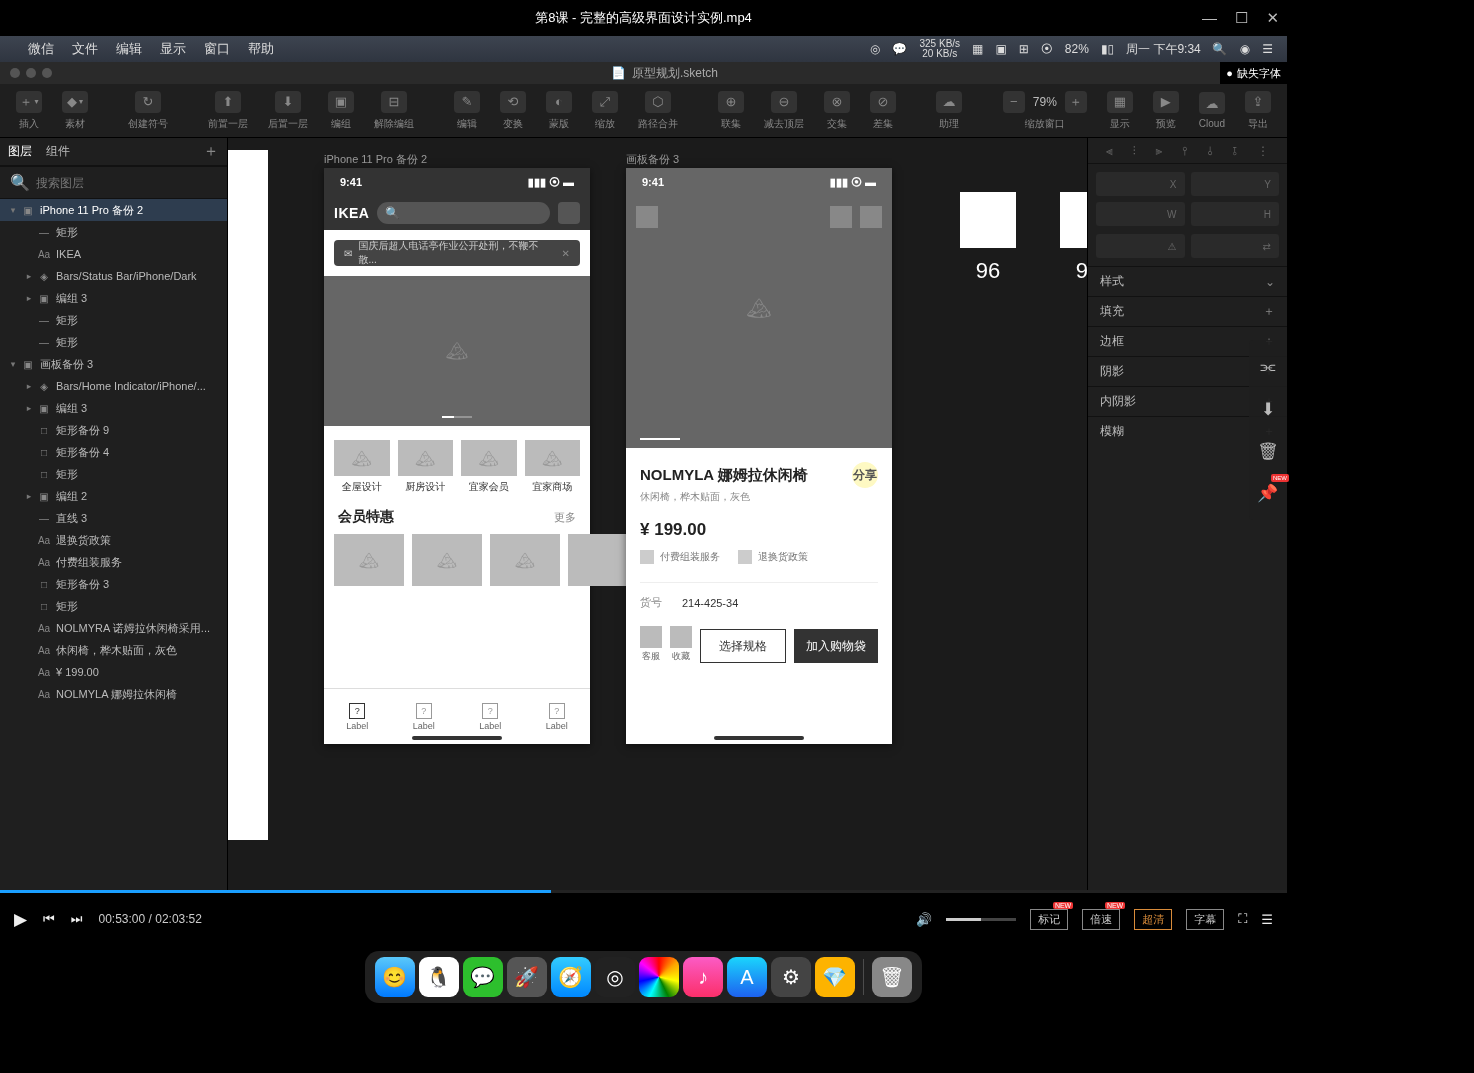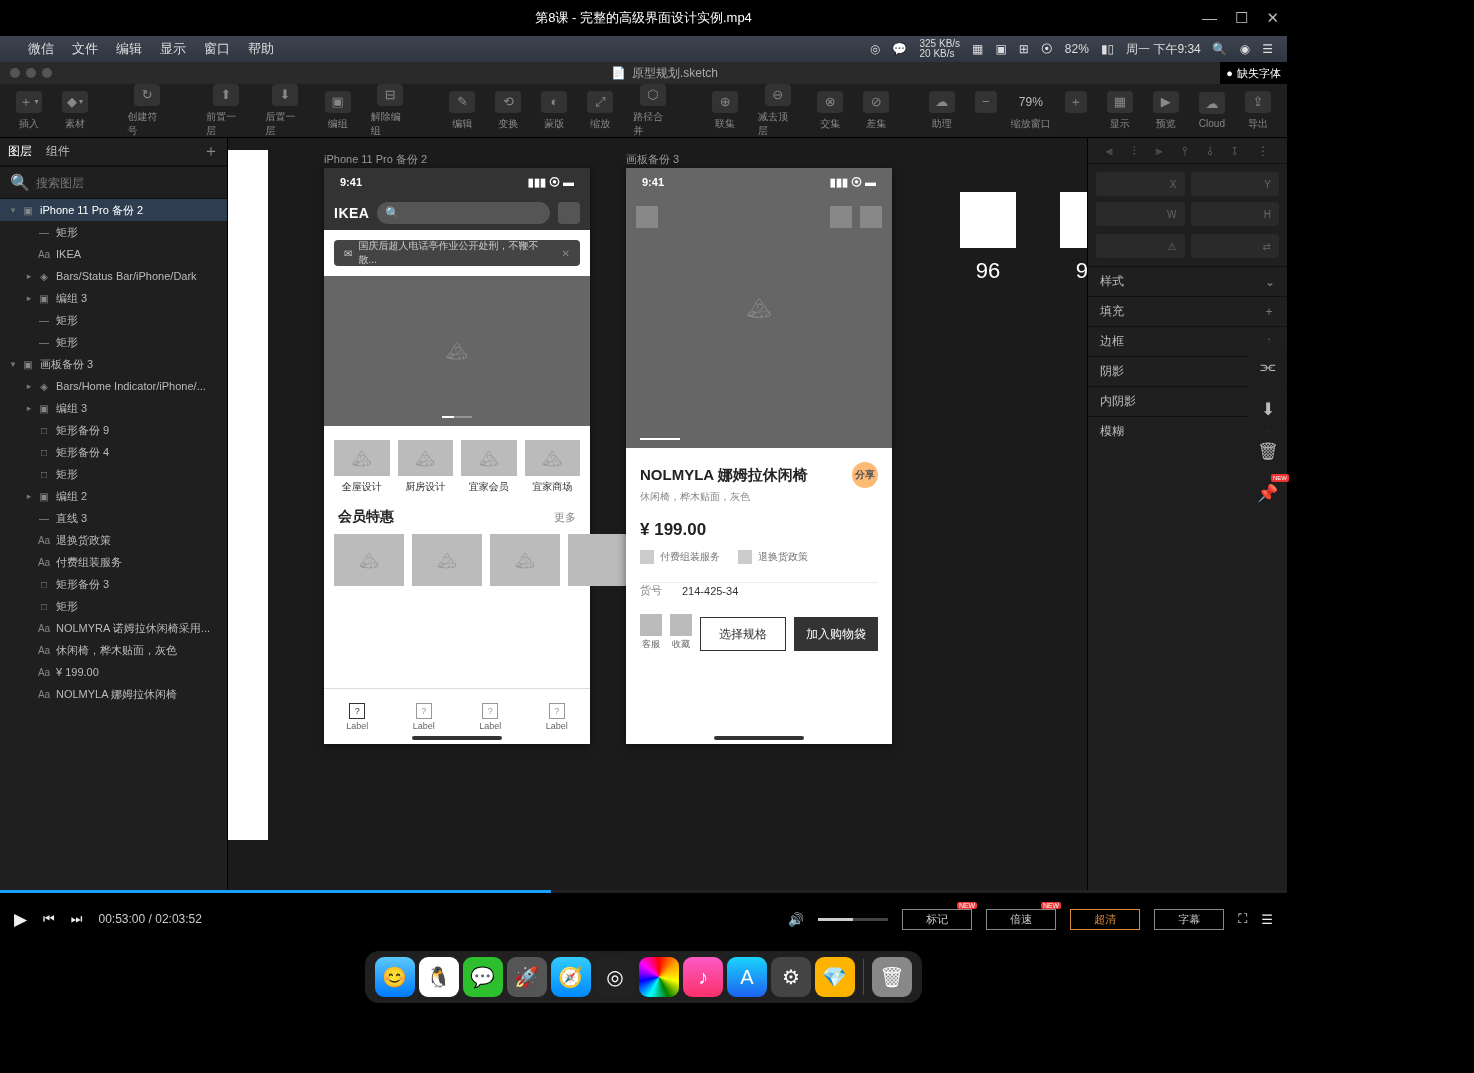--- a/index.html
+++ b/index.html
@@ -10,40 +10,40 @@
 .video-titlebar{height:36px;background:#000;display:flex;align-items:center;justify-content:center;position:relative;}
 .video-title{font-size:13px;color:#fff;}
 .video-window-controls{position:absolute;right:8px;display:flex;gap:18px;color:#bbb;}
 .video-window-controls span{cursor:pointer;font-size:15px;}
 
 
 .mac-menubar{height:26px;background:linear-gradient(#3d4450,#2f3540);display:flex;align-items:center;padding:0 14px;font-size:13px;color:#ddd;}
 .mac-menubar .apple{margin-right:14px;}
 .mac-menubar .menu-item{margin-right:18px;cursor:pointer;}
 .mac-menubar .right{margin-left:auto;display:flex;align-items:center;gap:12px;font-size:12px;}
-.mac-menubar .right .net{font-size:10px;line-height:1;text-align:left;}
+.mac-menubar .right .net{font-size:10px;line-height:1;text-align:center;}
 
 
 .sketch-window{background:#1b1b1b;height:883px;position:relative;}
 .sketch-titlebar{height:22px;background:#2a2a2a;display:flex;align-items:center;padding:0 10px;font-size:12px;color:#aaa;}
 .sketch-titlebar .traffic{display:flex;gap:6px;margin-right:auto;}
 .sketch-titlebar .traffic span{width:10px;height:10px;border-radius:50%;background:#555;}
 .sketch-titlebar .doc{margin:0 auto;display:flex;align-items:center;gap:6px;}
 .missing-fonts{position:absolute;right:0;top:0;height:22px;background:#000;color:#fff;font-size:11px;padding:3px 6px;display:flex;align-items:center;gap:4px;}
 
 
 .sketch-toolbar{height:54px;background:#1f1f1f;border-bottom:1px solid #000;display:flex;align-items:center;padding:0 6px;}
 .tool-btn{display:flex;flex-direction:column;align-items:center;padding:4px 10px;gap:4px;cursor:pointer;}
 .tool-btn .icon{width:26px;height:22px;background:#333;border-radius:4px;display:flex;align-items:center;justify-content:center;font-size:13px;color:#888;}
 .tool-btn .icon.dd::after{content:"▾";font-size:8px;margin-left:2px;}
 .tool-btn .lbl{font-size:10px;color:#888;}
 .tool-sep{width:20px;}
 .zoom-box{display:flex;align-items:center;}
 .zoom-box .zb{width:22px;height:22px;background:#333;border-radius:4px;display:flex;align-items:center;justify-content:center;font-size:13px;color:#888;cursor:pointer;}
-.zoom-box .zv{padding:0 22px;font-size:12px;color:#bbb;}
+.zoom-box .zv{padding:0 8px;font-size:12px;color:#bbb;}
 
 
 .sketch-body{display:flex;height:807px;}
 
 
 .left-panel{width:228px;background:#1f1f1f;border-right:1px solid #000;display:flex;flex-direction:column;}
 .lp-tabs{display:flex;align-items:center;height:28px;padding:0 8px;border-bottom:1px solid #111;}
 .lp-tab{font-size:12px;color:#bbb;margin-right:14px;cursor:pointer;}
 .lp-tab.active{color:#fff;}
 .lp-add{margin-left:auto;color:#888;font-size:16px;cursor:pointer;}
@@ -98,28 +98,28 @@
 .p-tab.active .ti{border-color:#333;color:#333;}
 .p-tab .tl{font-size:9px;color:#666;}
 .p-homebar{position:absolute;bottom:4px;left:50%;transform:translateX(-50%);width:90px;height:4px;background:#333;border-radius:2px;}
 
 
 .p2-backsq{display:flex;gap:8px;padding:10px;}
 .p2-backsq .sq{width:22px;height:22px;background:#888;}
 .p2-backsq .rsq{margin-left:auto;display:flex;gap:8px;}
 .p2-body{background:#fff;padding:14px;}
 .p2-title{font-size:15px;font-weight:700;color:#222;display:flex;align-items:center;}
-.p2-share{width:26px;height:26px;border-radius:50%;background:#fdba74;display:flex;align-items:center;justify-content:center;font-size:10px;color:#555;margin-left:auto;}
+.p2-share{width:26px;height:26px;border-radius:50%;background:#fef9c3;display:flex;align-items:center;justify-content:center;font-size:12px;color:#555;margin-left:auto;}
 .p2-sub{font-size:10px;color:#888;margin-top:2px;}
 .p2-price{font-size:17px;font-weight:600;color:#222;margin-top:16px;}
 .p2-desc{font-size:10px;color:#555;line-height:1.5;margin-top:8px;}
 .p2-opts{display:flex;gap:18px;margin-top:10px;}
 .p2-opt{display:flex;align-items:center;gap:6px;font-size:10px;color:#777;}
 .p2-opt .ck{width:14px;height:14px;background:#ccc;}
-.p2-sku{display:flex;align-items:center;gap:20px;margin-top:18px;border-top:1px solid #eee;font-size:11px;}
+.p2-sku{display:flex;align-items:center;gap:20px;margin-top:18px;padding-top:12px;border-top:1px solid #eee;font-size:11px;}
 .p2-sku .k{color:#888;}
 .p2-sku .v{color:#333;}
 .p2-actions{display:flex;gap:8px;margin-top:16px;align-items:flex-end;}
 .p2-act-sm{display:flex;flex-direction:column;align-items:center;gap:2px;}
 .p2-act-sm .ai{width:22px;height:22px;background:#bbb;}
 .p2-act-sm .al{font-size:9px;color:#666;}
 .p2-btn{flex:1;height:34px;display:flex;align-items:center;justify-content:center;font-size:12px;}
 .p2-btn.outline{border:1px solid #333;color:#333;}
 .p2-btn.fill{background:#333;color:#fff;}
 
@@ -152,21 +152,21 @@
 .video-controls{position:absolute;bottom:0;left:0;right:0;height:55px;background:#000;}
 .progress-bar{height:3px;background:#222;position:relative;}
 .progress-fill{position:absolute;left:0;top:0;height:100%;background:#1a9fff;}
 .vc-row{height:52px;display:flex;align-items:center;padding:0 14px;gap:16px;}
 .vc-btn{color:#eee;font-size:17px;cursor:pointer;}
 .vc-btn.sm{font-size:13px;}
 .vc-time{font-size:12px;color:#ccc;}
 .vc-right{margin-left:auto;display:flex;align-items:center;gap:14px;}
 .vol-slider{width:70px;height:3px;background:#444;position:relative;}
 .vol-slider::before{content:"";position:absolute;left:0;width:50%;height:100%;background:#ccc;}
-.vc-badge{border:1px solid #888;color:#ccc;font-size:11px;padding:2px 23px;position:relative;cursor:pointer;}
+.vc-badge{border:1px solid #888;color:#ccc;font-size:11px;padding:2px 7px;position:relative;cursor:pointer;}
 .vc-badge.on{border-color:#d88b3a;color:#d88b3a;}
 .vc-badge.new::after{content:"NEW";position:absolute;top:-8px;right:-6px;background:#e33;color:#fff;font-size:7px;padding:0 2px;border-radius:2px;}
 </style>
 </head>
 <body>
 
 <div class="video-window">
   <div class="video-titlebar">
     <span class="video-title">第8课 - 完整的高级界面设计实例.mp4</span>
     <div class="video-window-controls">

